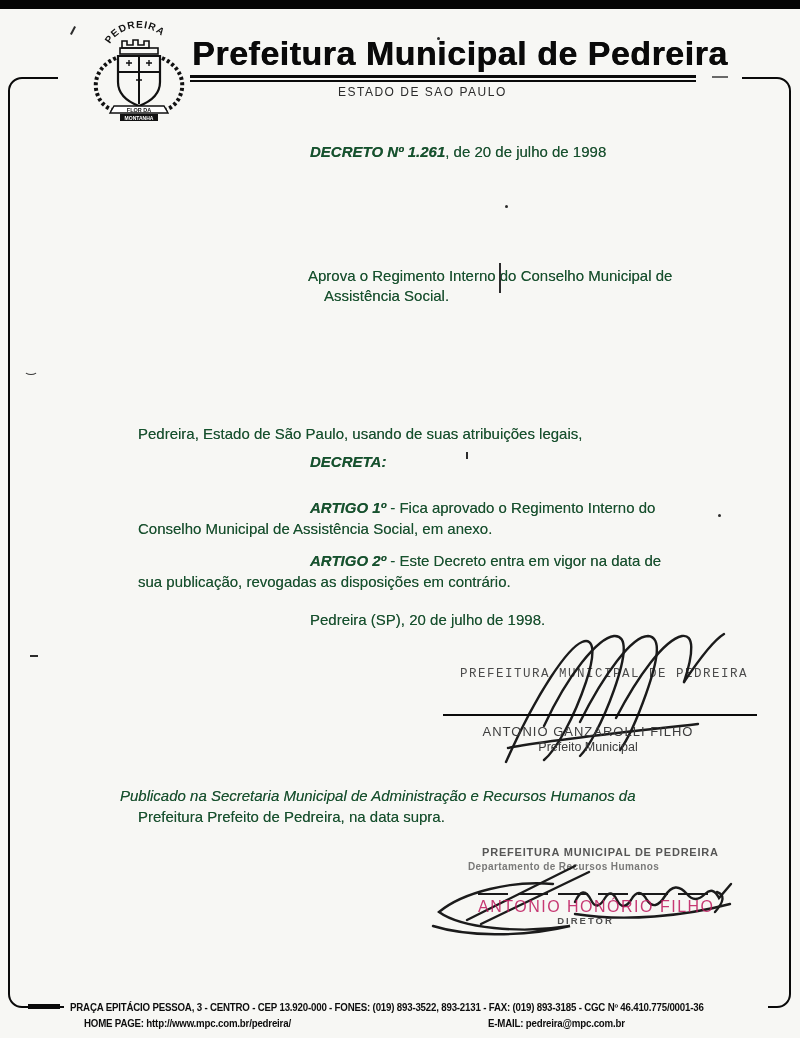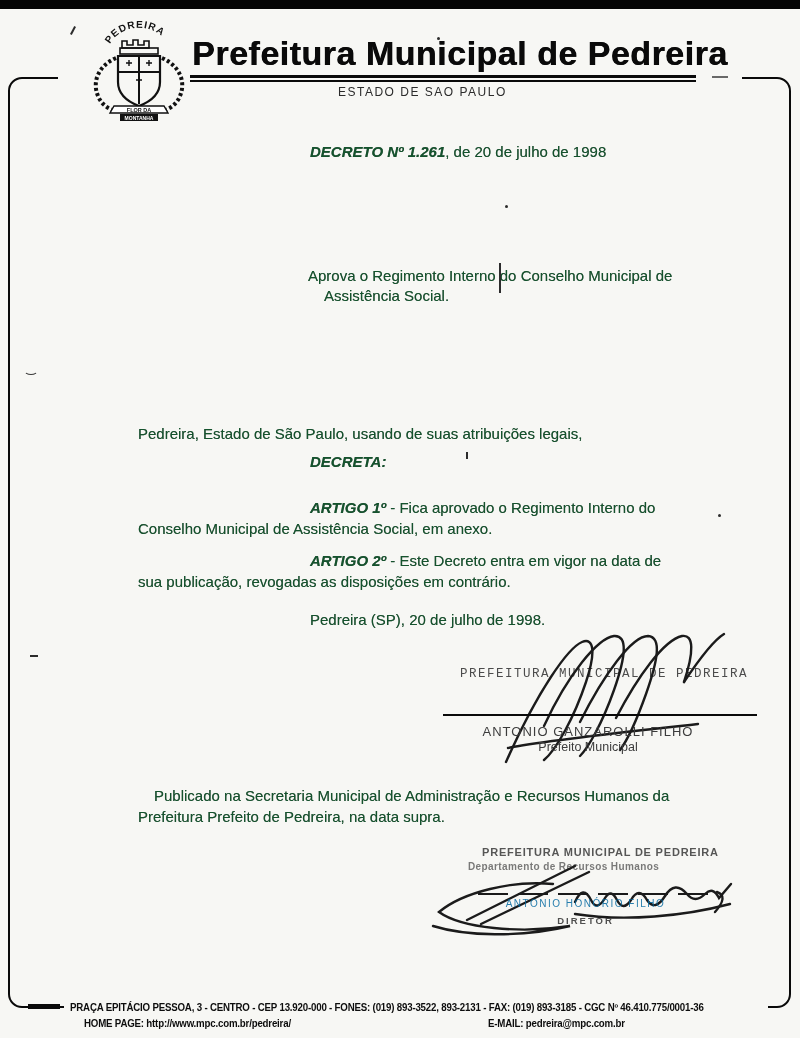--- a/index.html
+++ b/index.html
@@ -37,21 +37,21 @@
     opacity:.9;white-space:nowrap;
   }
   .sig-name{
     font-size:13px;letter-spacing:1px;color:#3c3c3c;text-align:center;white-space:nowrap;
   }
   .sig-role{
     font-size:12.5px;color:#3c3c3c;text-align:center;white-space:nowrap;
   }
   .stamp2-l1{font-size:11px;font-weight:bold;letter-spacing:.8px;color:#333;opacity:.82;white-space:nowrap;filter:blur(.2px);}
   .stamp2-l2{font-size:10px;font-weight:bold;letter-spacing:.4px;color:#444;opacity:.7;white-space:nowrap;filter:blur(.3px);}
-  .sig2-name{font-size:10px;letter-spacing:1.5px;color:#0369a1;opacity:.85;text-align:center;white-space:nowrap;}
+  .sig2-name{font-size:16px;letter-spacing:1.5px;color:#be185d;opacity:.85;text-align:center;white-space:nowrap;}
   .sig2-role{font-size:9.5px;font-weight:bold;letter-spacing:2px;color:#333;opacity:.85;text-align:center;white-space:nowrap;}
   .dashline{height:2px;background:repeating-linear-gradient(90deg,#1a1a1a 0 30px,transparent 30px 40px);}
   .footer-txt{
     font-size:10px;font-weight:bold;letter-spacing:-.2px;color:#0d0d0d;
     white-space:nowrap;transform:scaleX(.97);transform-origin:left center;
   }
   .artifact{background:#2c2c2c;}
   .smile{
     width:12px;height:7px;border:1.6px solid transparent;
     border-bottom-color:#3a3a3a;border-radius:50%;
@@ -139,21 +139,21 @@
         <path d="M 236 54 C 252 30 266 12 276 6"></path>
         <path d="M 60 120 C 100 112 180 104 250 96"></path>
       </g>
     </svg>
   </div>
 
   <div class="abs rule" style="left:443px;top:714px;width:314px;height:2px;"></div>
   <div class="abs sig-name" style="left:468px;top:724px;width:240px;">ANTONIO GANZAROLLI FILHO</div>
   <div class="abs sig-role" style="left:468px;top:740px;width:240px;">Prefeito Municipal</div>
 
-  <div class="abs txt" style="left:154px;top:786px;">Publicado na Secretaria Municipal de Administração e Recursos Humanos da</div>
+  <div class="abs txt" style="left:120px;top:786px;font-style:italic;">Publicado na Secretaria Municipal de Administração e Recursos Humanos da</div>
   <div class="abs txt" style="left:138px;top:807px;">Prefeitura Prefeito de Pedreira, na data supra.</div>
 
   <div class="abs stamp2-l1" style="left:482px;top:846px;">PREFEITURA MUNICIPAL DE PEDREIRA</div>
   <div class="abs stamp2-l2" style="left:468px;top:861px;">Departamento de Recursos Humanos</div>
 
   <div class="abs" style="left:425px;top:852px;width:325px;height:90px;">
     <svg width="325" height="90" viewBox="0 0 325 90">
       <g fill="none" stroke="#1b1b1b" stroke-width="2.4" stroke-linecap="round">
         <path d="M 8 74 C 40 84 95 86 145 74 C 95 82 36 76 14 60 C 38 40 88 28 128 32"></path>
         <path d="M 42 68 L 150 14"></path>

